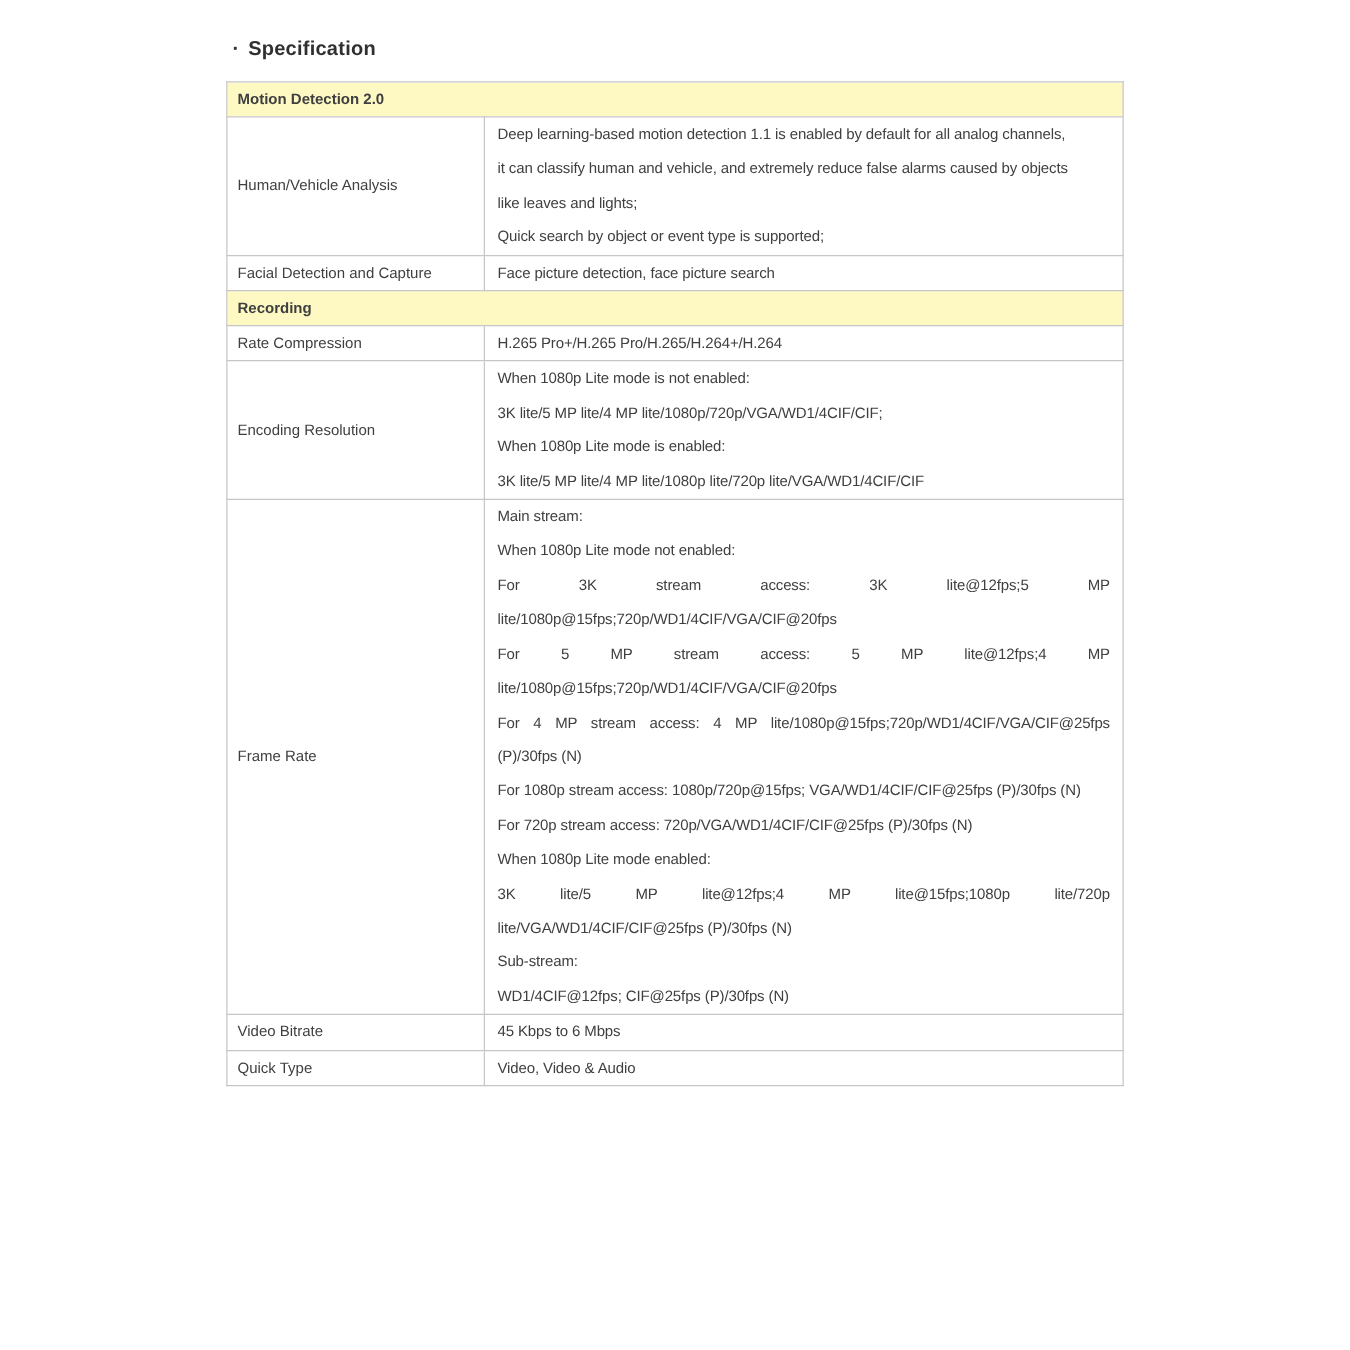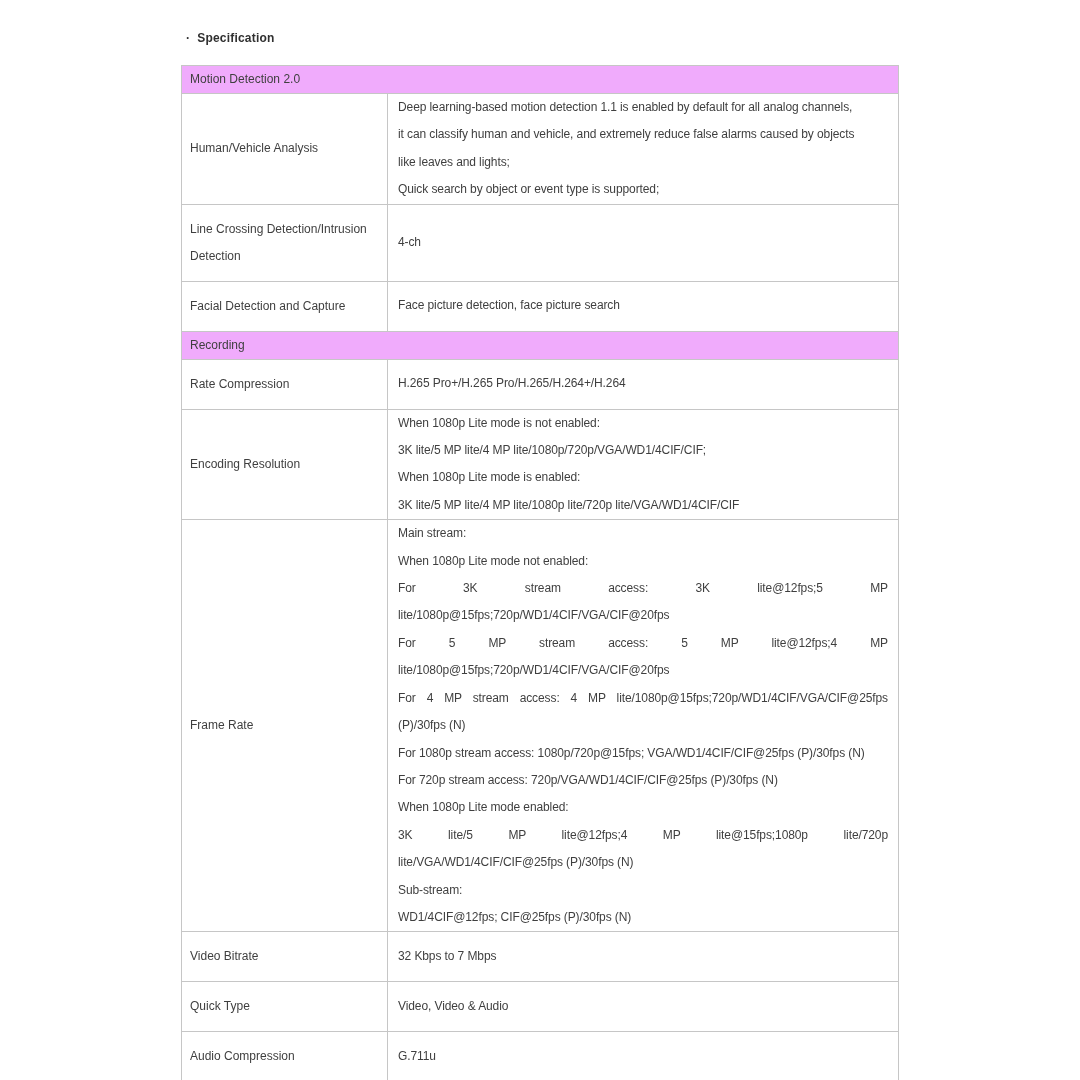--- a/index.html
+++ b/index.html
@@ -9,50 +9,50 @@
     height: 1080px;
     background: #ffffff;
     overflow: hidden;
     font-family: "Liberation Sans", sans-serif;
     color: #3f3f3f;
   }
   .page-title {
     position: absolute;
     left: 186px;
     top: 31px;
-    font-size: 12px;
+    font-size: 16px;
     font-weight: bold;
     color: #303030;
     letter-spacing: 0.2px;
   }
   .page-title .bullet { margin-right: 7px; font-weight: bold; }
   table.spec {
     position: absolute;
     left: 181px;
     top: 65px;
     width: 717px;
     border-collapse: collapse;
     table-layout: fixed;
   }
   table.spec td {
     border: 1px solid #c6c6c6;
     font-size: 12px;
     color: #3f3f3f;
     overflow: hidden;
   }
   td.section {
-    background: #f0abfc;
-    font-weight: normal;
+    background: #fef9c3;
+    font-weight: bold;
     color: #3a3a3a;
     height: 27px;
     line-height: 27px;
     padding: 0 8px;
   }
   td.label {
-    padding: 11px 8px;
+    padding: 0 8px;
     line-height: 27px;
     vertical-align: middle;
     white-space: pre-line;
   }
   td.value {
     padding: 0 10px;
     vertical-align: middle;
     letter-spacing: -0.1px;
   }
   .line {
@@ -83,27 +83,20 @@
         <tr>
           <td colspan="2" class="section">Motion Detection 2.0</td>
         </tr>
         <tr>
           <td class="label">Human/Vehicle Analysis</td>
           <td class="value">
             <div class="line">Deep learning-based motion detection 1.1 is enabled by default for all analog channels,</div>
             <div class="line">it can classify human and vehicle, and extremely reduce false alarms caused by objects</div>
             <div class="line">like leaves and lights;</div>
             <div class="line">Quick search by object or event type is supported;</div>
-          </td>
-        </tr>
-        <tr>
-          <td class="label">Line Crossing Detection/Intrusion
-Detection</td>
-          <td class="value">
-            <div class="line">4-ch</div>
           </td>
         </tr>
         <tr>
           <td class="label">Facial Detection and Capture</td>
           <td class="value">
             <div class="line">Face picture detection, face picture search</div>
           </td>
         </tr>
         <tr>
           <td colspan="2" class="section">Recording</td>
@@ -139,31 +132,25 @@
             <div class="line">When 1080p Lite mode enabled:</div>
             <div class="line just">3K lite/5 MP lite@12fps;4 MP lite@15fps;1080p lite/720p</div>
             <div class="line">lite/VGA/WD1/4CIF/CIF@25fps (P)/30fps (N)</div>
             <div class="line">Sub-stream:</div>
             <div class="line">WD1/4CIF@12fps; CIF@25fps (P)/30fps (N)</div>
           </td>
         </tr>
         <tr>
           <td class="label">Video Bitrate</td>
           <td class="value">
-            <div class="line">32 Kbps to 7 Mbps</div>
+            <div class="line">45 Kbps to 6 Mbps</div>
           </td>
         </tr>
         <tr>
           <td class="label">Quick Type</td>
           <td class="value">
             <div class="line">Video, Video &amp; Audio</div>
           </td>
         </tr>
-        <tr>
-          <td class="label">Audio Compression</td>
-          <td class="value">
-            <div class="line">G.711u</div>
-          </td>
-        </tr>
       </tbody>
   </table>
 
 </div>
 
 </body></html>

